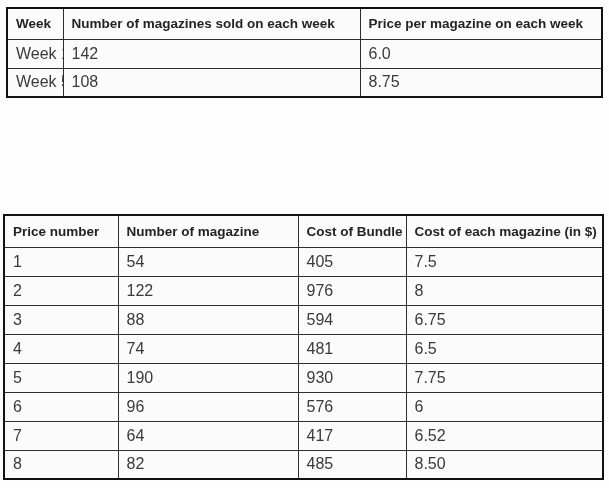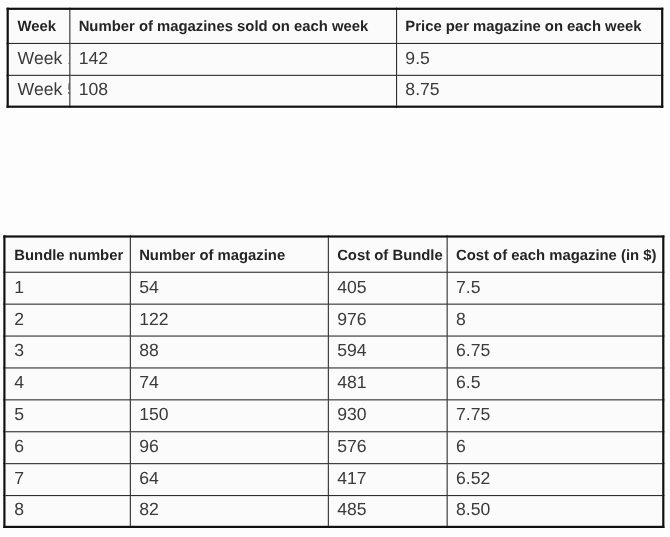--- a/index.html
+++ b/index.html
@@ -59,40 +59,40 @@
         <tr>
           <th>Week</th>
           <th>Number of magazines sold on each week</th>
           <th>Price per magazine on each week</th>
         </tr>
       </thead>
     <tbody>
         <tr>
           <td>Week 1</td>
           <td>142</td>
-          <td>9.5</td>
+          <td>6.0</td>
         </tr>
         <tr>
           <td>Week 5</td>
           <td>108</td>
           <td>8.75</td>
         </tr>
       </tbody>
   </table>
 
   <table class="data-table" id="table-bundle">
     <colgroup>
         <col style="width: 114px;">
         <col style="width: 180px;">
         <col style="width: 108px;">
         <col style="width: 197px;">
       </colgroup>
     <thead>
         <tr>
-          <th>Bundle number</th>
+          <th>Price number</th>
           <th>Number of magazine</th>
           <th>Cost of Bundle (in $)</th>
           <th>Cost of each magazine (in $)</th>
         </tr>
       </thead>
     <tbody>
         <tr>
           <td>1</td>
           <td>54</td>
           <td>405</td>
@@ -111,21 +111,21 @@
           <td>6.75</td>
         </tr>
         <tr>
           <td>4</td>
           <td>74</td>
           <td>481</td>
           <td>6.5</td>
         </tr>
         <tr>
           <td>5</td>
-          <td>150</td>
+          <td>190</td>
           <td>930</td>
           <td>7.75</td>
         </tr>
         <tr>
           <td>6</td>
           <td>96</td>
           <td>576</td>
           <td>6</td>
         </tr>
         <tr>

